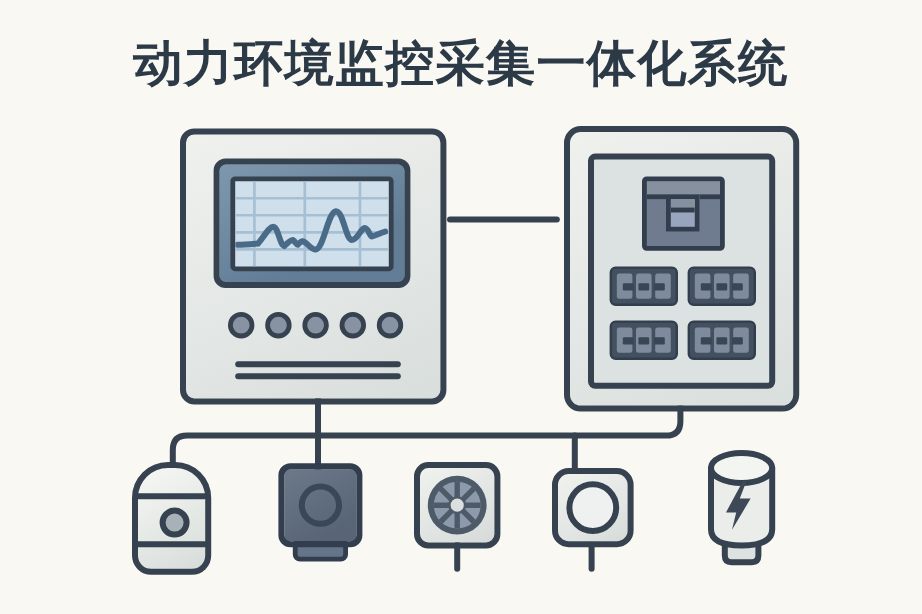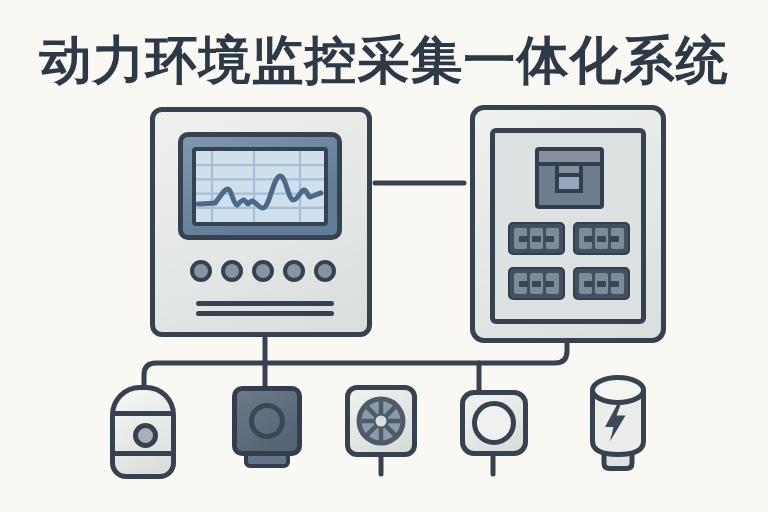--- a/index.html
+++ b/index.html
@@ -3,21 +3,21 @@
 <meta charset="utf-8">
 <style>
   html,body{margin:0;padding:0;}
   .canvas{
     position:relative;width:768px;height:512px;overflow:hidden;
     background:#faf8f2;
     font-family:"DejaVu Sans","Liberation Sans",sans-serif;
   }
   .title{
     position:absolute;top:26px;left:0;width:768px;text-align:center;
-    font-size:52px;font-weight:bold;color:#2c3946;letter-spacing:1px;margin:0;
+    font-size:41px;font-weight:bold;color:#2c3946;letter-spacing:1px;margin:0;
   }
   .wires{position:absolute;left:0;top:0;z-index:0;}
   .dev{position:absolute;box-sizing:border-box;border:5px solid #36424f;z-index:1;}
 
   
   .monitor{left:150px;top:107px;width:222px;height:230px;border-radius:12px;
     background:linear-gradient(155deg,#eff1ed 0%,#e3e7e5 55%,#d8dedc 100%);}
   .screen-bezel{position:absolute;box-sizing:border-box;left:23px;top:20px;width:164px;height:108px;
     border:5px solid #36424f;border-radius:10px;
     background:linear-gradient(155deg,#7d98ae 0%,#627e97 70%);}

